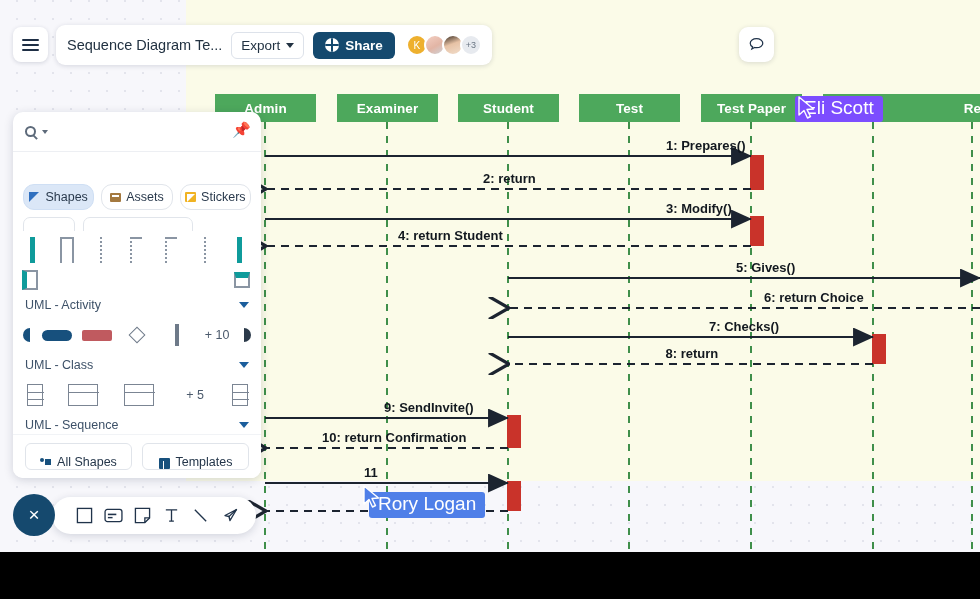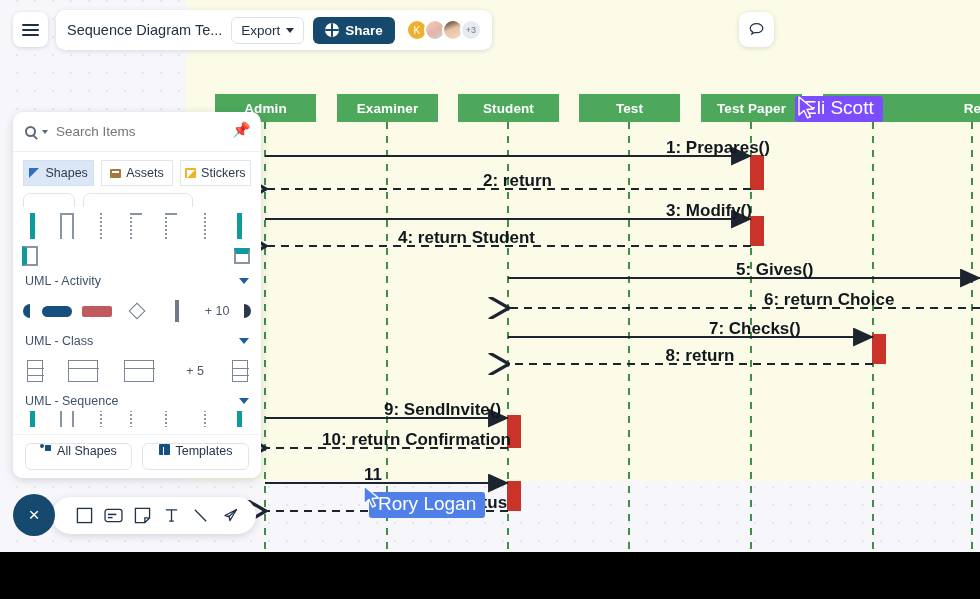--- a/index.html
+++ b/index.html
@@ -28,27 +28,27 @@
   }
 
   .lifeline-head {
     position:absolute; height:28px; width:101px;
     background:#4da85c; color:#fff;
     display:flex; align-items:center; justify-content:center;
     font-size:13.5px; letter-spacing:.1px;
     white-space:nowrap; overflow:hidden;
   }
   .msg-label {
-    position:absolute; font-size:17px; color:#12181f;
+    position:absolute; font-size:13px; color:#12181f;
     white-space:nowrap; background:transparent;
   }
 
   
   #topbar {
-    position:absolute; left:0; top:0; width:787px; height:58px;
+    position:absolute; left:0; top:15px; width:787px; height:58px;
     pointer-events:none; z-index:40;
   }
   .hamburger-btn {
     position:absolute; left:13px; top:12px; width:35px; height:35px;
     background:#fff; border-radius:8px;
     box-shadow:0 1px 4px rgba(20,30,60,.16);
     display:flex; align-items:center; justify-content:center;
     pointer-events:auto; cursor:pointer;
   }
   .hamburger-btn span {
@@ -135,22 +135,22 @@
   .mini-caret{width:0;height:0;border-left:3.5px solid transparent;border-right:3.5px solid transparent;border-top:4.5px solid #5d6a7a;}
   #search-input{
     border:none;outline:none;font-size:13.5px;color:#9aa3ae;
     font-family:"Liberation Sans",sans-serif; flex:1; background:transparent;
   }
   .pin-ic{ position:absolute; right:10px; top:9px; color:#aab2bd; font-size:15px; }
 
   #tab-row { display:flex; gap:7px; padding:8px 10px 7px 10px; }
   .ptab {
     flex:1; display:flex; align-items:center; justify-content:center; gap:5px;
-    border:1px solid #e1e5eb; border-radius:0; height:26px;
-    font-size:12.5px; color:#2a3a4d; cursor:pointer; background:#fff;
+    border:1px solid #e1e5eb; border-radius:11px; height:26px;
+    font-size:12.5px; color:#2a3a4d; cursor:pointer; background:#fff;margin-top:24px;
   }
   .ptab.active{ background:#dbe7f7; border-color:#cfdff4; }
   .ic-shapes{width:11px;height:10px;position:relative;}
   .ic-shapes::before{content:"";position:absolute;left:0;top:0;border-left:5.5px solid #2f6fbf;border-right:5.5px solid transparent;border-top:5px solid #2f6fbf;border-bottom:5px solid transparent;}
   .ic-assets{width:11px;height:9px;background:#a4793f;border-radius:1px;position:relative;}
   .ic-assets::after{content:"";position:absolute;left:2px;top:2px;width:7px;height:2px;background:#fff;}
   .ic-stickers{width:11px;height:10px;background:#f0b323;border-radius:1px;position:relative;}
   .ic-stickers::after{content:"";position:absolute;left:1.5px;top:2px;border-left:4px solid #fff;border-right:4px solid transparent;border-top:4px solid #fff;border-bottom:4px solid transparent;}
 
   #subtabs{ display:flex; gap:8px; padding:0 10px; height:14px; overflow:hidden; }
@@ -189,21 +189,21 @@
   .cls-3{width:30px;height:22px;border:1.5px solid #7b8593;position:relative;}
   .cls-3::before{content:"";position:absolute;left:0;top:7px;width:30px;height:0;border-top:1.5px solid #7b8593;}
 
   #panel-footer{
     position:absolute; left:0; bottom:0; width:248px; height:44px;
     background:#fff; display:flex; gap:10px; align-items:center;
     padding:0 12px; border-top:1px solid #f1f3f6;
   }
   .foot-btn{
     flex:1; height:27px; border:1px solid #e0e4ea; border-radius:6px;
-    display:flex; align-items:flex-start; justify-content:center; gap:6px;
+    display:flex; align-items:flex-end; justify-content:center; gap:6px;
     font-size:12.5px; color:#24364a; cursor:pointer; background:#fff;
   }
   .ic-allshapes{width:11px;height:11px;position:relative;}
   .ic-allshapes::before{content:"";position:absolute;left:0;top:0;width:4px;height:4px;background:#17507d;border-radius:50%;}
   .ic-allshapes::after{content:"";position:absolute;right:0;top:1px;width:6px;height:6px;background:#17507d;}
   .ic-templates{width:11px;height:11px;background:#17507d;position:relative;border-radius:1px;}
   .ic-templates::after{content:"";position:absolute;left:4px;top:3px;width:1.5px;height:8px;background:#fff;}
 
   
   #bottom-toolbar{
@@ -345,21 +345,20 @@
     <svg width="19" height="19" viewBox="0 0 20 20">
       <path d="M3.4 8.6c0-2.7 2.9-4.8 6.6-4.8s6.6 2.1 6.6 4.8-2.9 4.8-6.6 4.8c-.7 0-1.4-.08-2-.22l-2.9 1.5.75-2.2c-1.5-.9-2.45-2.3-2.45-3.9z" fill="none" stroke="#20334a" stroke-width="1.3"></path>
     </svg>
   </div>
 </div>
 
 <div id="shape-panel">
   <div id="search-row">
     <span class="mag"></span>
     <span class="mini-caret"></span>
-    <input id="search-input" placeholder="Search Items" style="">
     <span class="pin-ic">📌</span>
   </div>
 
   <div id="tab-row">
     <div class="ptab active">
       <span class="ic-shapes"></span>
       <span>Shapes</span>
     </div>
     <div class="ptab">
       <span class="ic-assets"></span>

